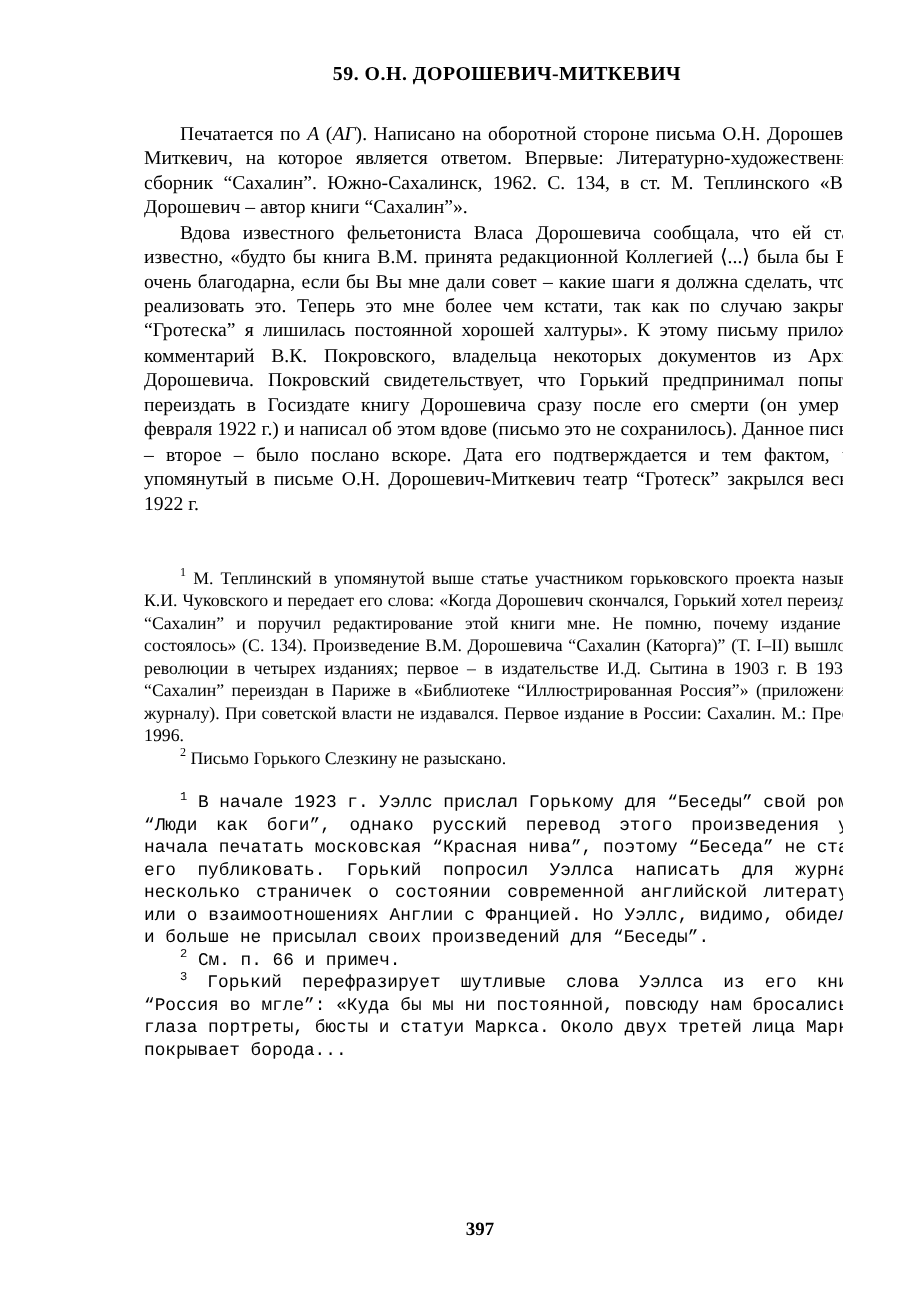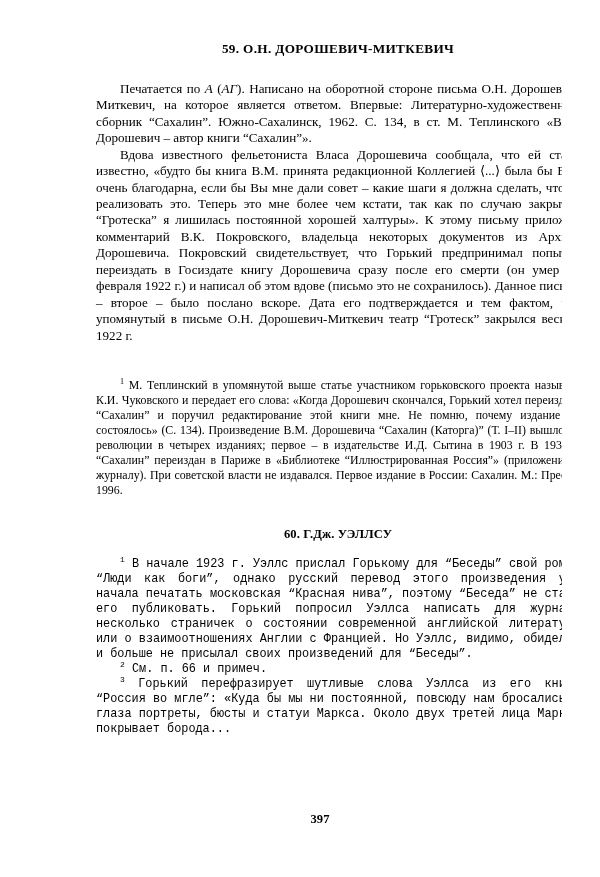--- a/index.html
+++ b/index.html
@@ -97,23 +97,26 @@
         автор книги “Сахалин”».
       </p>
       <p class="body-par">Вдова известного фельетониста Власа Дорошевича сообщала, что ей стало известно, «будто бы книга В.М. принята редакционной Коллегией ⟨...⟩ была бы Вам очень благодарна, если бы Вы мне дали совет – какие шаги я должна сделать, чтобы реализовать это. Теперь это мне более чем кстати, так как по случаю закрытия “Гротеска” я лишилась постоянной хорошей халтуры». К этому письму приложен комментарий В.К. Покровского, владельца некоторых документов из Архива Дорошевича. Покровский свидетельствует, что Горький предпринимал попытку переиздать в Госиздате книгу Дорошевича сразу после его смерти (он умер 22 февраля 1922 г.) и написал об этом вдове (письмо это не сохранилось). Данное письмо – второе – было послано вскоре. Дата его подтверждается и тем фактом, что упомянутый в письме О.Н. Дорошевич-Миткевич театр “Гротеск” закрылся весной 1922 г.</p>
     </div>
 
     <div class="notes-block">
       <p class="note-par">
         <sup>1</sup>
         <span>М. Теплинский в упомянутой выше статье участником горьковского проекта называет К.И. Чуковского и передает его слова: «Когда Дорошевич скончался, Горький хотел переиздать “Сахалин” и поручил редактирование этой книги мне. Не помню, почему издание не состоялось» (С. 134). Произведение В.М. Дорошевича “Сахалин (Каторга)” (Т. I–II) вышло до революции в четырех изданиях; первое – в издательстве И.Д. Сытина в 1903 г. В 1935 г. “Сахалин” переиздан в Париже в «Библиотеке “Иллюстрированная Россия”» (приложение к журналу). При советской власти не издавался. Первое издание в России: Сахалин. М.: Пресса, 1996.</span>
       </p>
+      <p class="note-par">
+        <sup>2</sup>
+        <span>Письмо Горького Слезкину не разыскано.</span>
+      </p>
     </div>
 
-    <h2 class="section-title second">60. Г.Дж. УЭЛЛСУ</h2>
 
 
     <div class="notes-block small-gap">
       <p class="note-par">
         <sup>1</sup>
         <span>В начале 1923 г. Уэллс прислал Горькому для “Беседы” свой роман “Люди как боги”, однако русский перевод этого произведения уже начала печатать московская “Красная нива”, поэтому “Беседа” не стала его публиковать. Горький попросил Уэллса написать для журнала несколько страничек о состоянии современной английской литературы или о взаимоотношениях Англии с Францией. Но Уэллс, видимо, обиделся и больше не присылал своих произведений для “Беседы”.</span>
       </p>
       <p class="note-par">
         <sup>2</sup>
         <span>См. п. 66 и примеч.</span>

